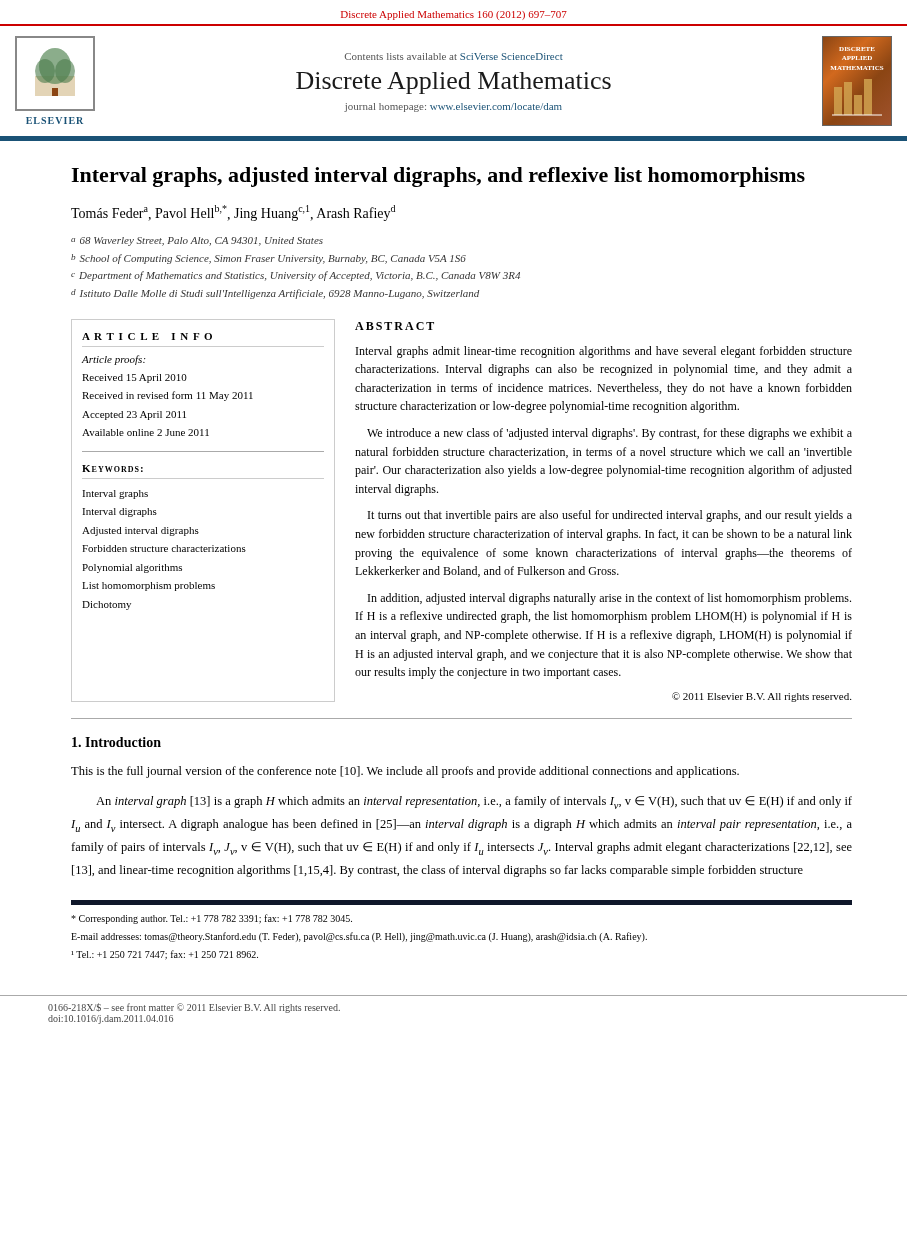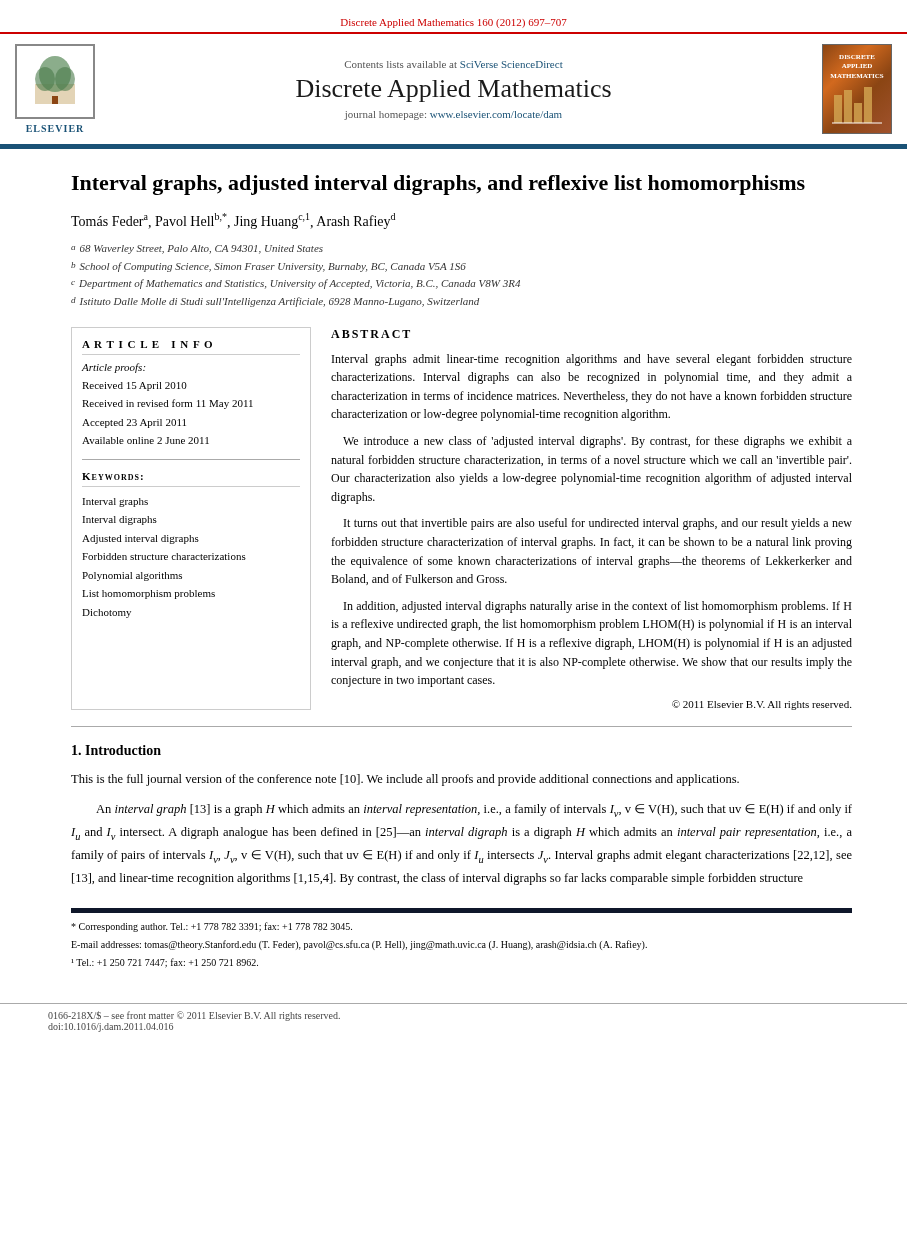--- a/index.html
+++ b/index.html
@@ -10,21 +10,21 @@
       color: #000;
       width: 907px;
       min-height: 1238px;
     }
 
     
     .top-bar {
       background: #fff;
       border-bottom: 2px solid #c00;
       text-align: center;
-      padding: 16px 0 4px;
+      padding: 8px 0 4px;
       font-size: 11px;
       color: #c00;
     }
 
     
     .journal-header {
       display: flex;
       align-items: center;
       padding: 10px 15px;
       border-bottom: 2px solid #1a5276;
@@ -152,21 +152,21 @@
       gap: 4px;
     }
 
     
     .two-col {
       display: flex;
       gap: 20px;
       margin-bottom: 16px;
     }
     .article-info {
-      width: 240px;
+      width: 264px;
       flex-shrink: 0;
       border: 1px solid #ccc;
       padding: 10px;
       font-size: 11px;
     }
     .article-info .section-label {
       font-variant: small-caps;
       font-size: 11px;
       font-weight: bold;
       letter-spacing: 1px;

